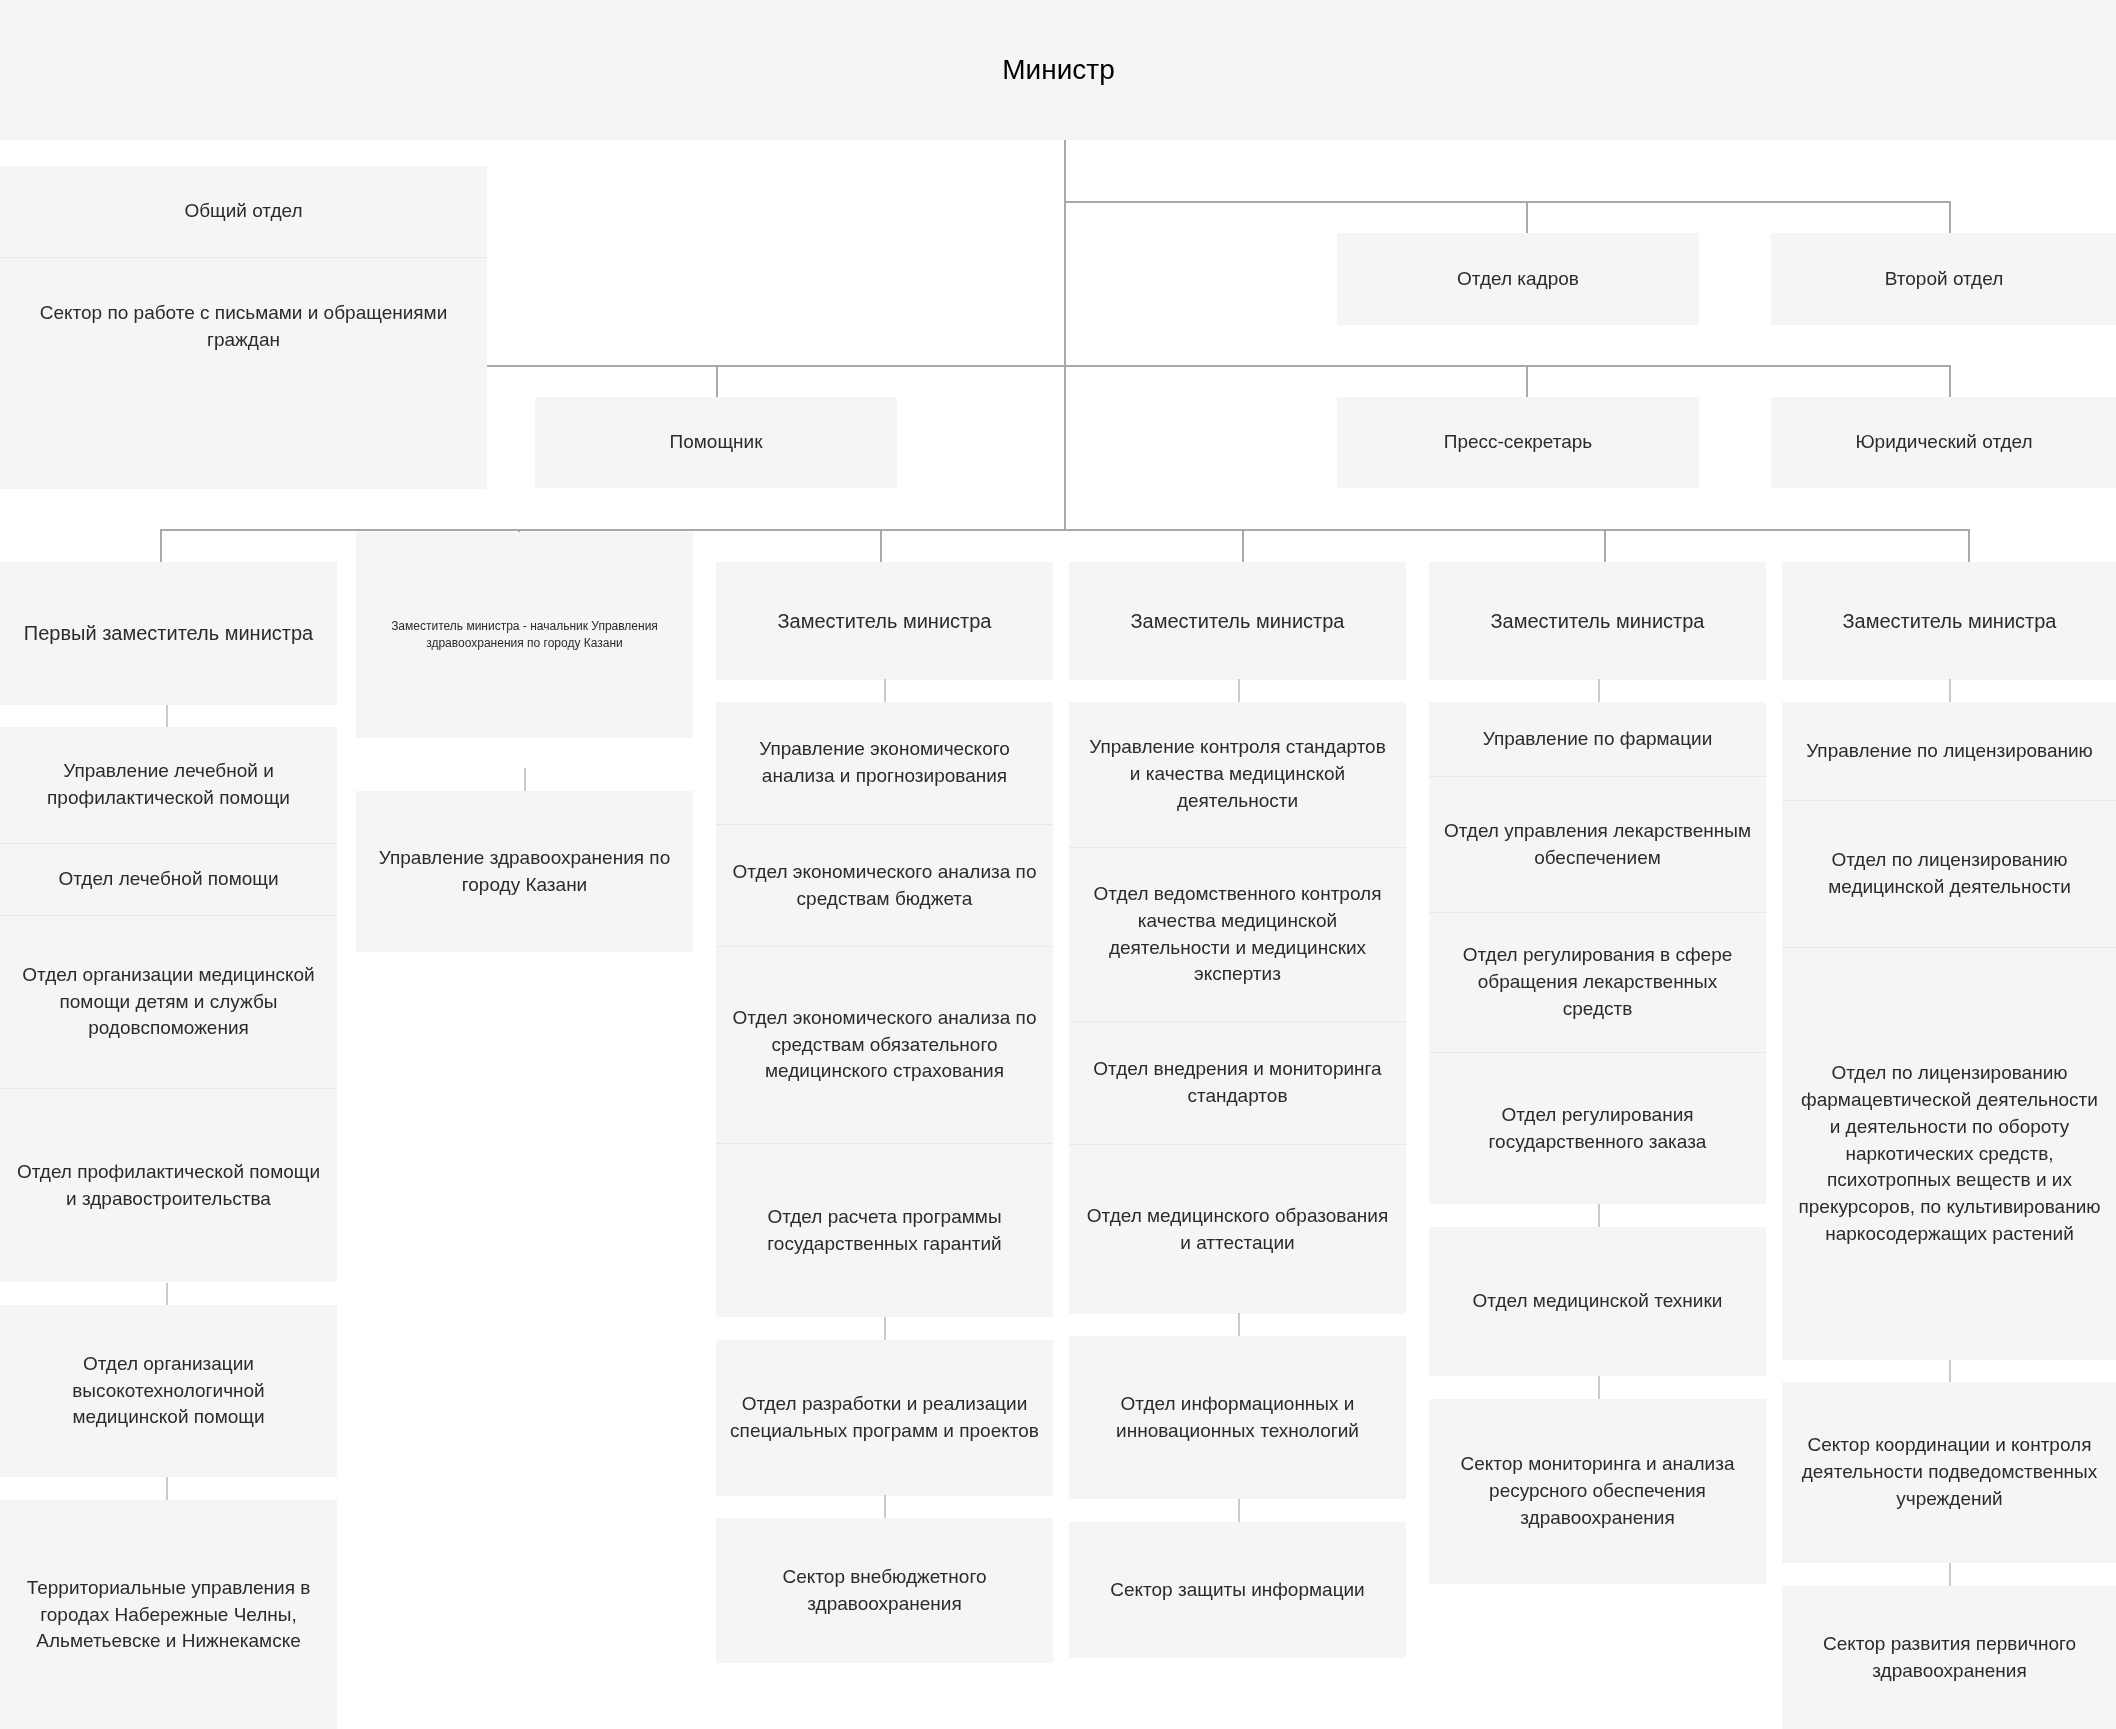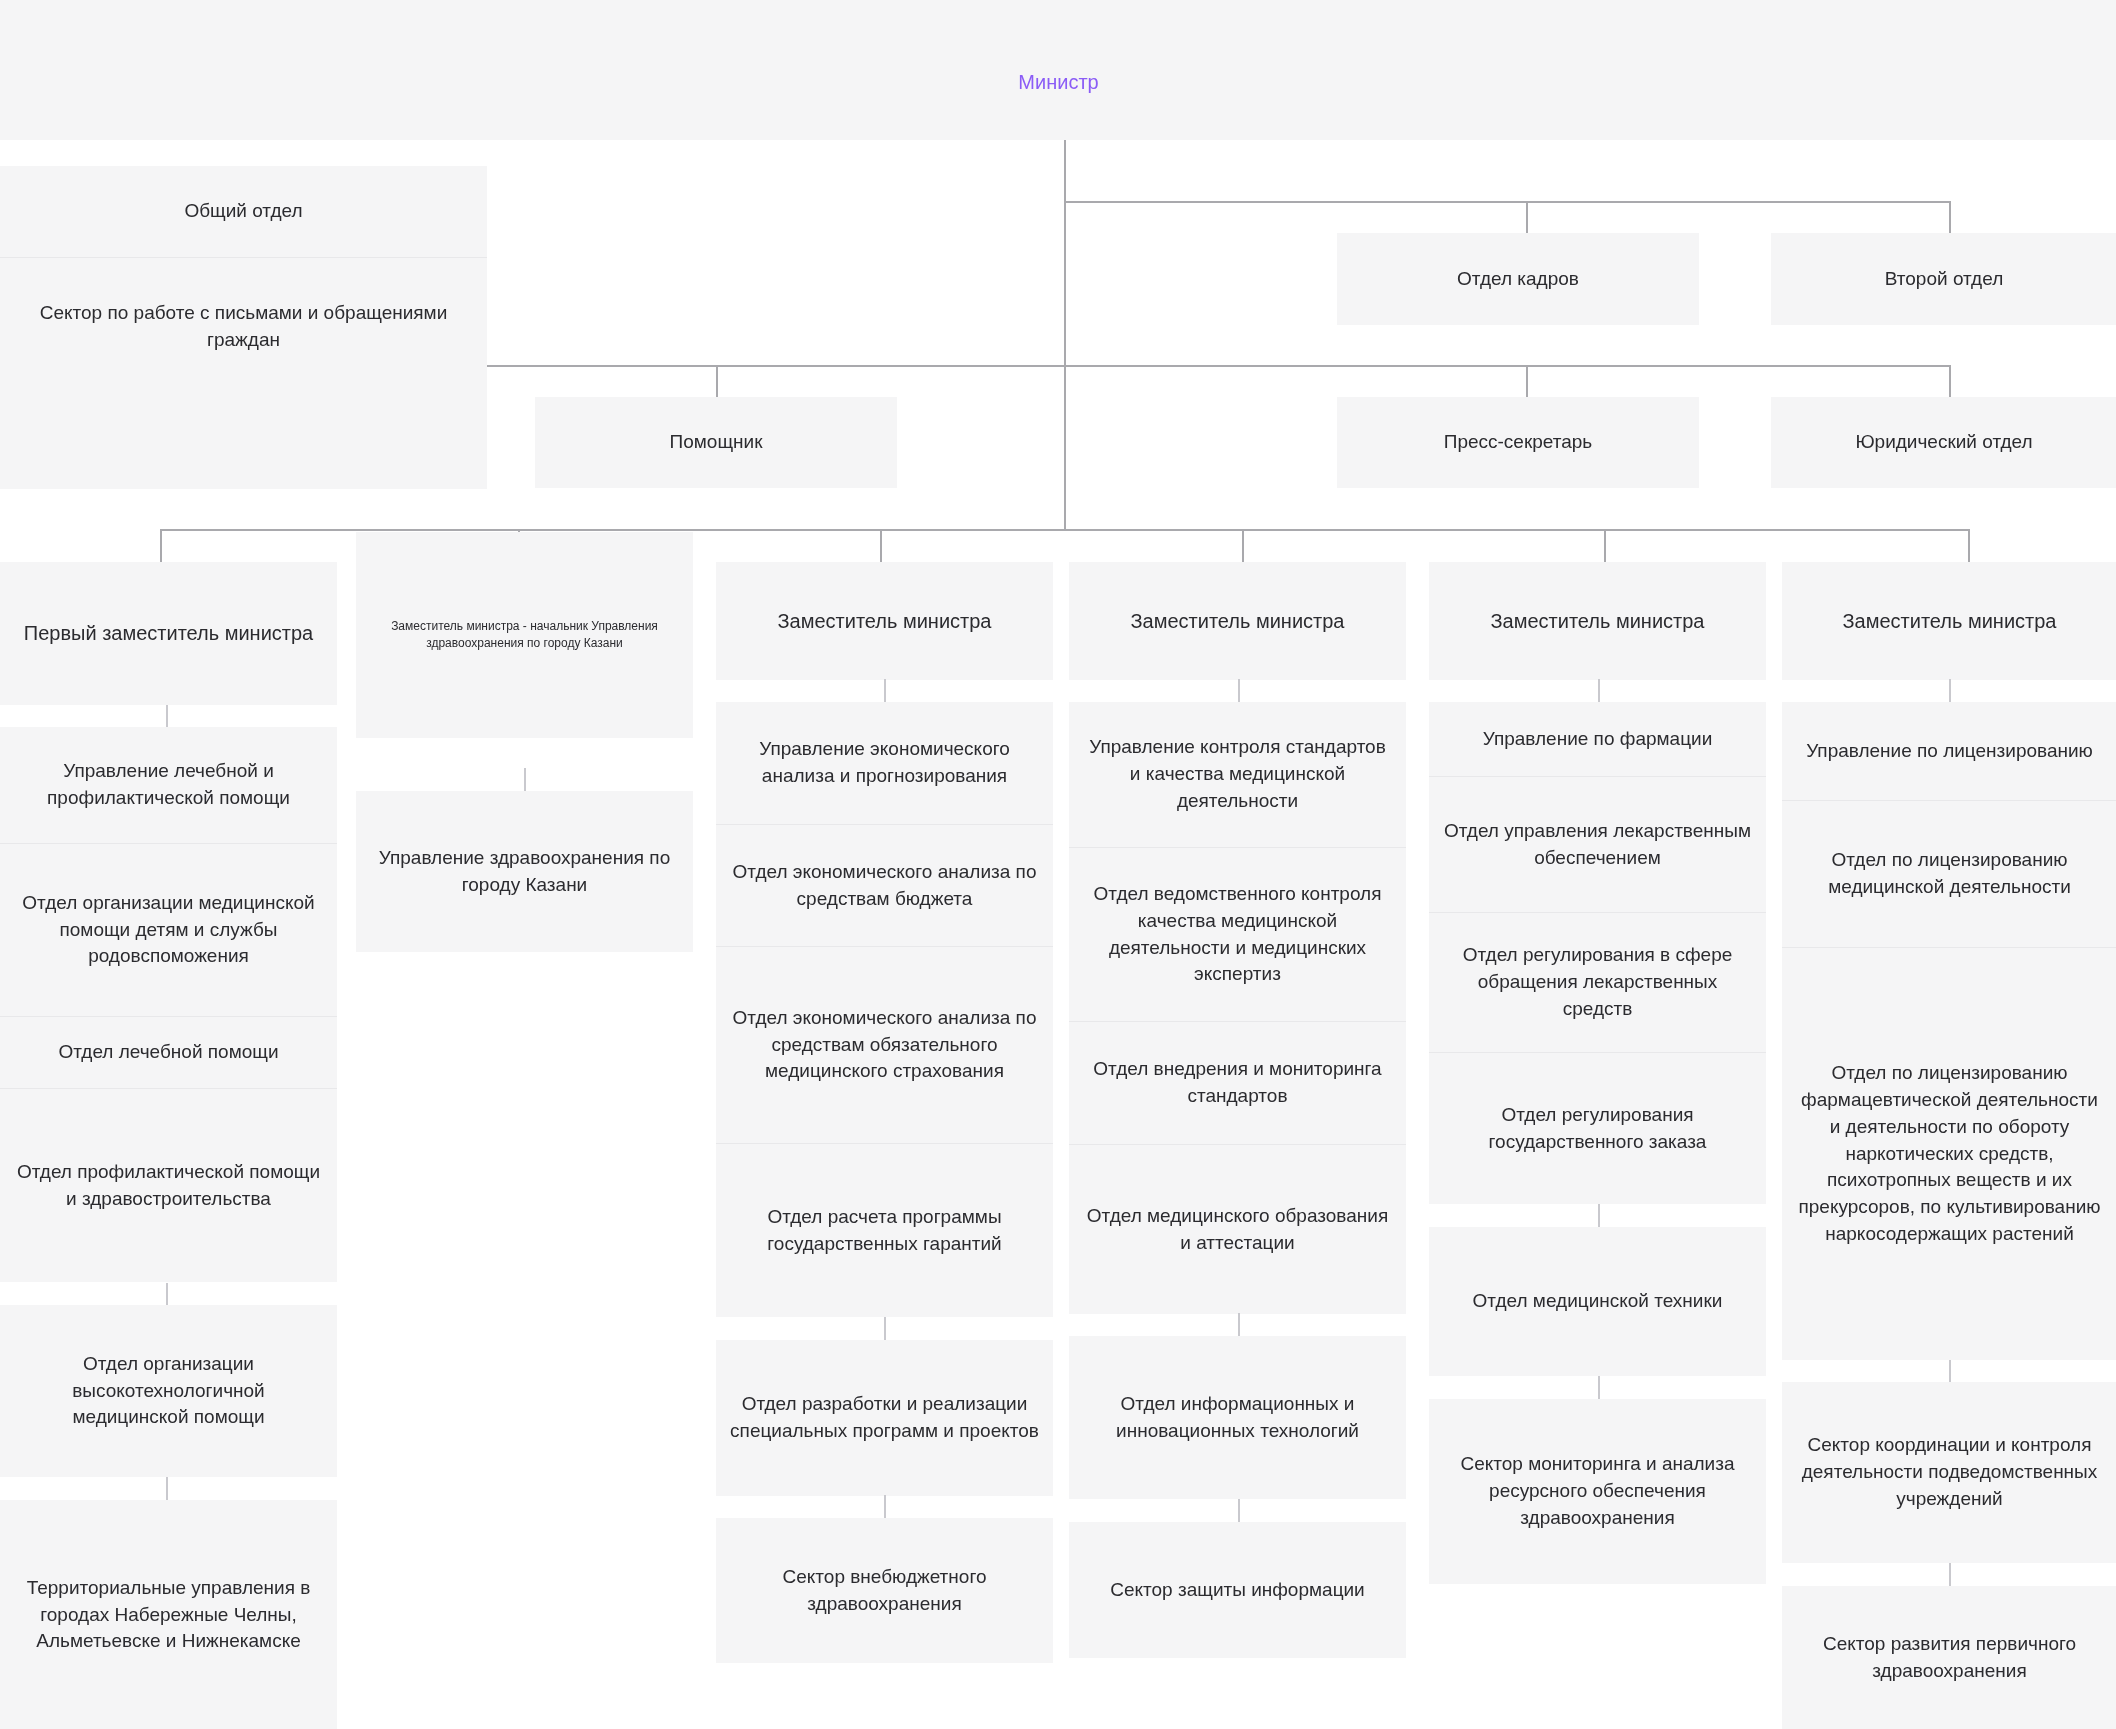--- a/index.html
+++ b/index.html
@@ -69,25 +69,25 @@
     background: #c9c9ce;
   }
   .header-band {
     position: absolute;
     left: 0; top: 0;
     width: 2117px; height: 140px;
     background: #f5f5f6;
   }
   .title {
     position: absolute;
-    left: 0; top: 12px;
+    left: 0; top: 0;
     width: 2117px; height: 140px;
     display: flex; align-items: center; justify-content: center;
-    font-size: 20px;
-    color: #8b5cf6;
+    font-size: 28px;
+    color: #000000;
   }
 </style>
 </head>
 <body>
 
 <div id="chart">
 
   <div class="header-band"></div>
   <div class="title">Министр</div>
 
@@ -133,22 +133,22 @@
   <div class="vline" style="left:1604px; top:529px; height:33px;"></div>
   <div class="vline" style="left:1968px; top:529px; height:33px;"></div>
 
   <div class="node" style="left:0px; top:562px; width:337px; height:143px; font-size:20px;">
     <span>Первый заместитель министра</span>
   </div>
   <div class="vthin" style="left:166px; top:705px; height:22.6px;"></div>
 
   <div class="group" style="left:0px; top:727px; width:337px; height:555px;">
     <div class="cell" style="height:116px;">Управление лечебной и профилактической помощи</div>
+    <div class="cell" style="height:72px;">Отдел лечебной помощи</div>
     <div class="cell" style="height:173px;">Отдел организации медицинской помощи детям и службы родовспоможения</div>
-    <div class="cell" style="height:72px;">Отдел лечебной помощи</div>
     <div class="cell" style="height:194px;">Отдел профилактической помощи и здравостроительства</div>
   </div>
   <div class="vthin" style="left:166px; top:1283px; height:22.6px;"></div>
 
   <div class="node" style="left:0px; top:1305px; width:337px; height:172px;">
     <span>Отдел организации высокотехнологичной медицинской помощи</span>
   </div>
   <div class="vthin" style="left:166px; top:1477px; height:22.6px;"></div>
 
   <div class="node" style="left:0px; top:1500px; width:337px; height:230px;">

